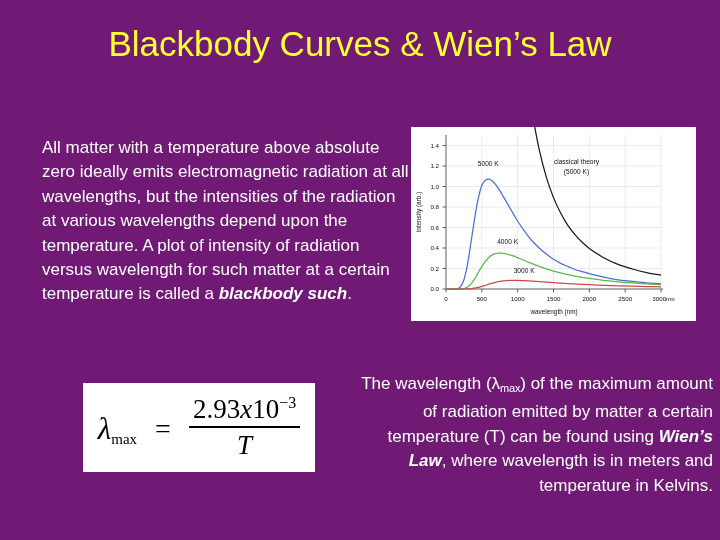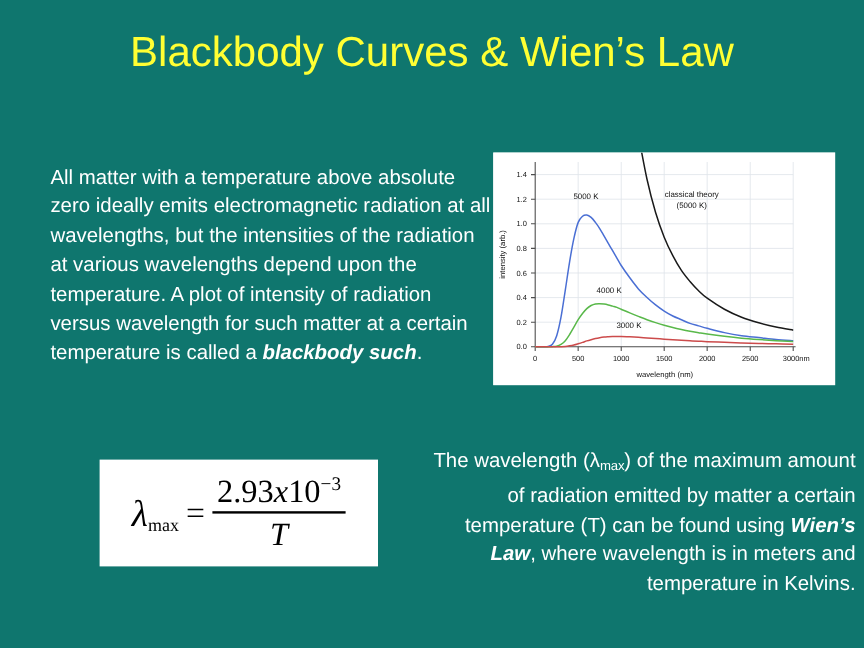--- a/index.html
+++ b/index.html
@@ -11,21 +11,21 @@
     width: 720px;
     height: 540px;
     position: relative;
     overflow: hidden;
     font-family: "Liberation Sans", sans-serif;
     -webkit-font-smoothing: antialiased;
   }
   .slide {
     position: absolute;
     inset: 0;
-    background: #0f766e;
+    background: #701a75;
   }
 
   
   .title {
     position: absolute;
     left: 40px;
     top: 22px;
     width: 640px;
     text-align: center;
     color: #ffff33;
@@ -82,21 +82,21 @@
     height: 89px;
     background: #ffffff;
     box-sizing: border-box;
   }
   .eq-inner {
     position: absolute;
     inset: 0;
     display: flex;
     align-items: center;
     justify-content: center;
-    gap: 6px;
+    gap: 18px;
     color: #000000;
     font-family: "Liberation Serif", serif;
   }
   .eq-lhs {
     font-size: 31px;
     font-style: italic;
     line-height: 1;
     position: relative;
     top: 2px;
   }

